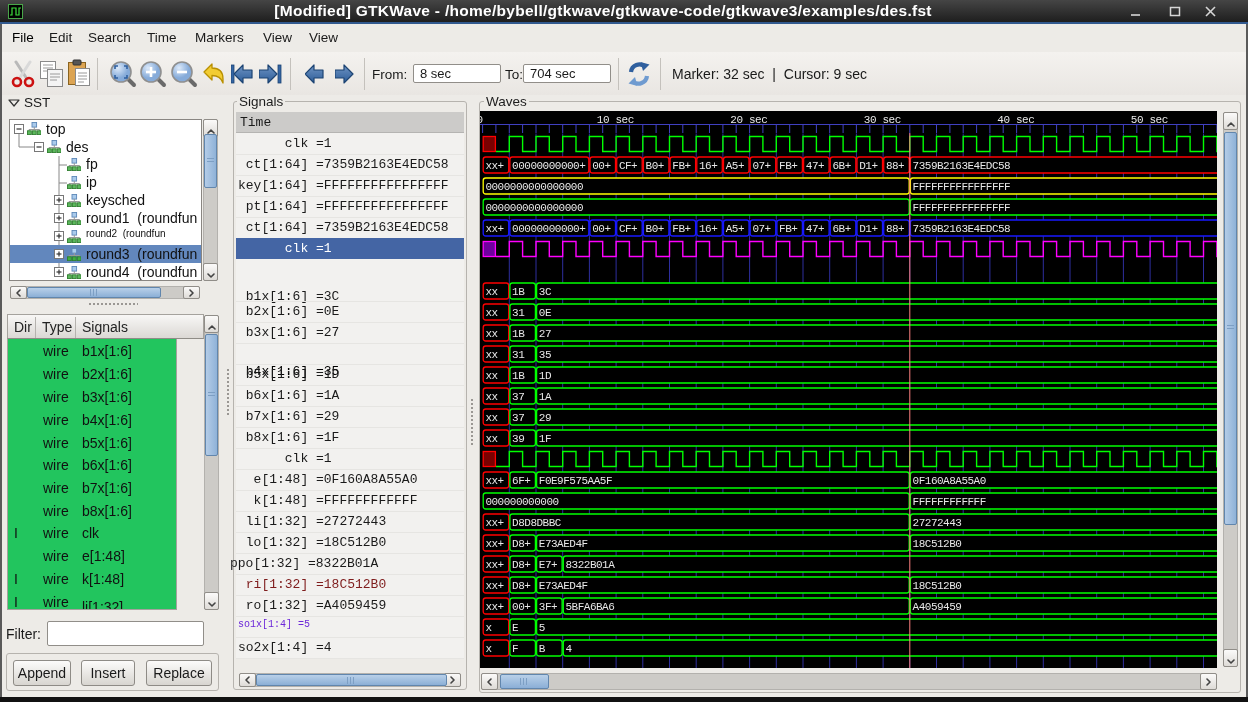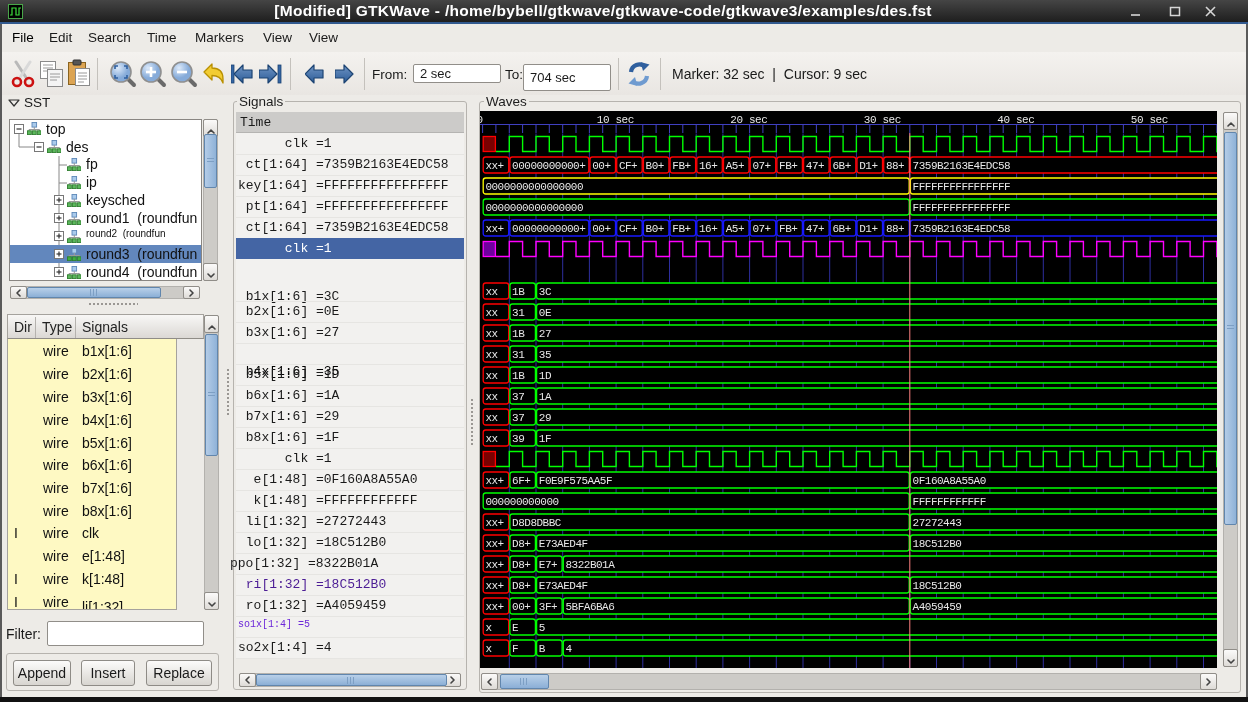--- a/index.html
+++ b/index.html
@@ -153,23 +153,23 @@
 <svg class="a" style="left:335px;top:63px" width="23" height="23">
     <defs>
       <linearGradient id="ag335" x1="0" y1="0" x2="0" y2="1">
         <stop offset="0" stop-color="#6f94c4"></stop>
         <stop offset="1" stop-color="#2c5c98"></stop>
       </linearGradient>
     </defs>
     <polygon points="18,9 9,0 9,5 0,5 0,13 9,13 9,18" fill="url(#ag335)" stroke="#1d4473" stroke-width="1.2" stroke-linejoin="round" transform="translate(0,2)"></polygon>
   </svg>
 <div class="a" style="left:372px;top:67px;font-size:13.5px;color:#1a1a1a">From:</div>
-<div class="entry" style="left:413px;top:64px;width:88px;height:19px">2 sec</div>
+<div class="entry" style="left:413px;top:64px;width:88px;height:19px">8 sec</div>
 <div class="a" style="left:505px;top:67px;font-size:13.5px;color:#1a1a1a">To:</div>
-<div class="entry" style="left:523px;top:64px;width:88px;height:27px">704 sec</div>
+<div class="entry" style="left:523px;top:64px;width:88px;height:19px">704 sec</div>
 <svg class="a" style="left:627px;top:62px" width="24" height="24">
     <path d="M 4 10 A 8.5 8.5 0 0 1 18 4.5" fill="none" stroke="#2f5f9e" stroke-width="4.2"></path>
     <polygon points="13.5,0 22.5,2.5 16,9" fill="#2f5f9e"></polygon>
     <path d="M 20 14 A 8.5 8.5 0 0 1 6 19.5" fill="none" stroke="#6f9bd0" stroke-width="4.2"></path>
     <polygon points="10.5,24 1.5,21.5 8,15" fill="#6f9bd0"></polygon>
   </svg>
 <div class="a" style="left:672px;top:66px;font-size:14px;color:#1a1a1a">Marker: 32 sec&nbsp; |&nbsp; Cursor: 9 sec</div>
 <svg class="a" style="left:8px;top:99px" width="12" height="8">
     <polygon points="1,1 11,1 6,7" fill="none" stroke="#333" stroke-width="1.2" stroke-linejoin="round"></polygon>
   </svg>
@@ -348,21 +348,21 @@
 <div class="sbthumbh" style="left:27px;top:287px;width:134px;height:11px"></div>
 <div class="griph" style="left:90px;top:289px"></div>
 <div class="a" style="left:88px;top:302px;width:50px;height:5px;background:radial-gradient(circle,#9a9793 1px,transparent 1.2px);background-size:4px 4px"></div>
 <div class="a" style="left:7px;top:314px;width:197px;height:25px;background:linear-gradient(#f8f7f6,#dbd8d4);border:1px solid #a5a29d;border-bottom:1px solid #8f8c87">
     <div class="a" style="left:6px;top:4px;font-size:14px;color:#222">Dir</div>
     <div class="a" style="left:27px;top:2px;width:1px;height:21px;background:#b5b2ae"></div>
     <div class="a" style="left:34px;top:4px;font-size:14px;color:#222">Type</div>
     <div class="a" style="left:67px;top:2px;width:1px;height:21px;background:#b5b2ae"></div>
     <div class="a" style="left:74px;top:4px;font-size:14px;color:#222">Signals</div>
   </div>
-<div class="a" style="left:7px;top:339px;width:170px;height:271px;background:#fef9c3;border:1px solid #a5a29d;border-top:none;overflow:hidden">
+<div class="a" style="left:7px;top:339px;width:170px;height:271px;background:#22c55e;border:1px solid #a5a29d;border-top:none;overflow:hidden">
 <div class="a" style="left:35px;top:4px;font-size:14px;color:#111">wire</div>
 <div class="a" style="left:74px;top:4px;font-size:14px;color:#111">b1x[1:6]</div>
 <div class="a" style="left:35px;top:27px;font-size:14px;color:#111">wire</div>
 <div class="a" style="left:74px;top:27px;font-size:14px;color:#111">b2x[1:6]</div>
 <div class="a" style="left:35px;top:50px;font-size:14px;color:#111">wire</div>
 <div class="a" style="left:74px;top:50px;font-size:14px;color:#111">b3x[1:6]</div>
 <div class="a" style="left:35px;top:73px;font-size:14px;color:#111">wire</div>
 <div class="a" style="left:74px;top:73px;font-size:14px;color:#111">b4x[1:6]</div>
 <div class="a" style="left:35px;top:96px;font-size:14px;color:#111">wire</div>
 <div class="a" style="left:74px;top:96px;font-size:14px;color:#111">b5x[1:6]</div>
@@ -447,21 +447,21 @@
 <div class="a mono" style="left:238px;top:472px;font-size:13px;color:#1a1a1a;white-space:pre">&nbsp;&nbsp;e[1:48] =0F160A8A55A0</div>
 <div class="a" style="left:236px;top:490px;width:228px;height:1px;background:#e6e5e2"></div>
 <div class="a mono" style="left:238px;top:493px;font-size:13px;color:#1a1a1a;white-space:pre">&nbsp;&nbsp;k[1:48] =FFFFFFFFFFFF</div>
 <div class="a" style="left:236px;top:511px;width:228px;height:1px;background:#e6e5e2"></div>
 <div class="a mono" style="left:238px;top:514px;font-size:13px;color:#1a1a1a;white-space:pre">&nbsp;li[1:32] =27272443</div>
 <div class="a" style="left:236px;top:532px;width:228px;height:1px;background:#e6e5e2"></div>
 <div class="a mono" style="left:238px;top:535px;font-size:13px;color:#1a1a1a;white-space:pre">&nbsp;lo[1:32] =18C512B0</div>
 <div class="a" style="left:236px;top:553px;width:228px;height:1px;background:#e6e5e2"></div>
 <div class="a mono" style="left:230px;top:556px;font-size:13px;color:#1a1a1a;white-space:pre">ppo[1:32] =8322B01A</div>
 <div class="a" style="left:236px;top:574px;width:228px;height:1px;background:#e6e5e2"></div>
-<div class="a mono" style="left:238px;top:577px;font-size:13px;color:#4c1d95;white-space:pre">&nbsp;ri[1:32] =18C512B0</div>
+<div class="a mono" style="left:238px;top:577px;font-size:13px;color:#7f1d1d;white-space:pre">&nbsp;ri[1:32] =18C512B0</div>
 <div class="a" style="left:236px;top:595px;width:228px;height:1px;background:#e6e5e2"></div>
 <div class="a mono" style="left:238px;top:598px;font-size:13px;color:#1a1a1a;white-space:pre">&nbsp;ro[1:32] =A4059459</div>
 <div class="a" style="left:236px;top:616px;width:228px;height:1px;background:#e6e5e2"></div>
 <div class="a mono" style="left:238px;top:619px;font-size:10px;color:#6d28d9;white-space:pre">so1x[1:4] =5</div>
 <div class="a" style="left:236px;top:637px;width:228px;height:1px;background:#e6e5e2"></div>
 <div class="a mono" style="left:238px;top:640px;font-size:13px;color:#1a1a1a;white-space:pre">so2x[1:4] =4</div>
 <div class="a" style="left:236px;top:658px;width:228px;height:1px;background:#e6e5e2"></div>
 <div class="sbtrough" style="left:239px;top:673px;width:222px;height:14px"></div>
 <div class="sbbtn" style="left:239px;top:673px;width:17px;height:14px">
     <svg width="5" height="8">

